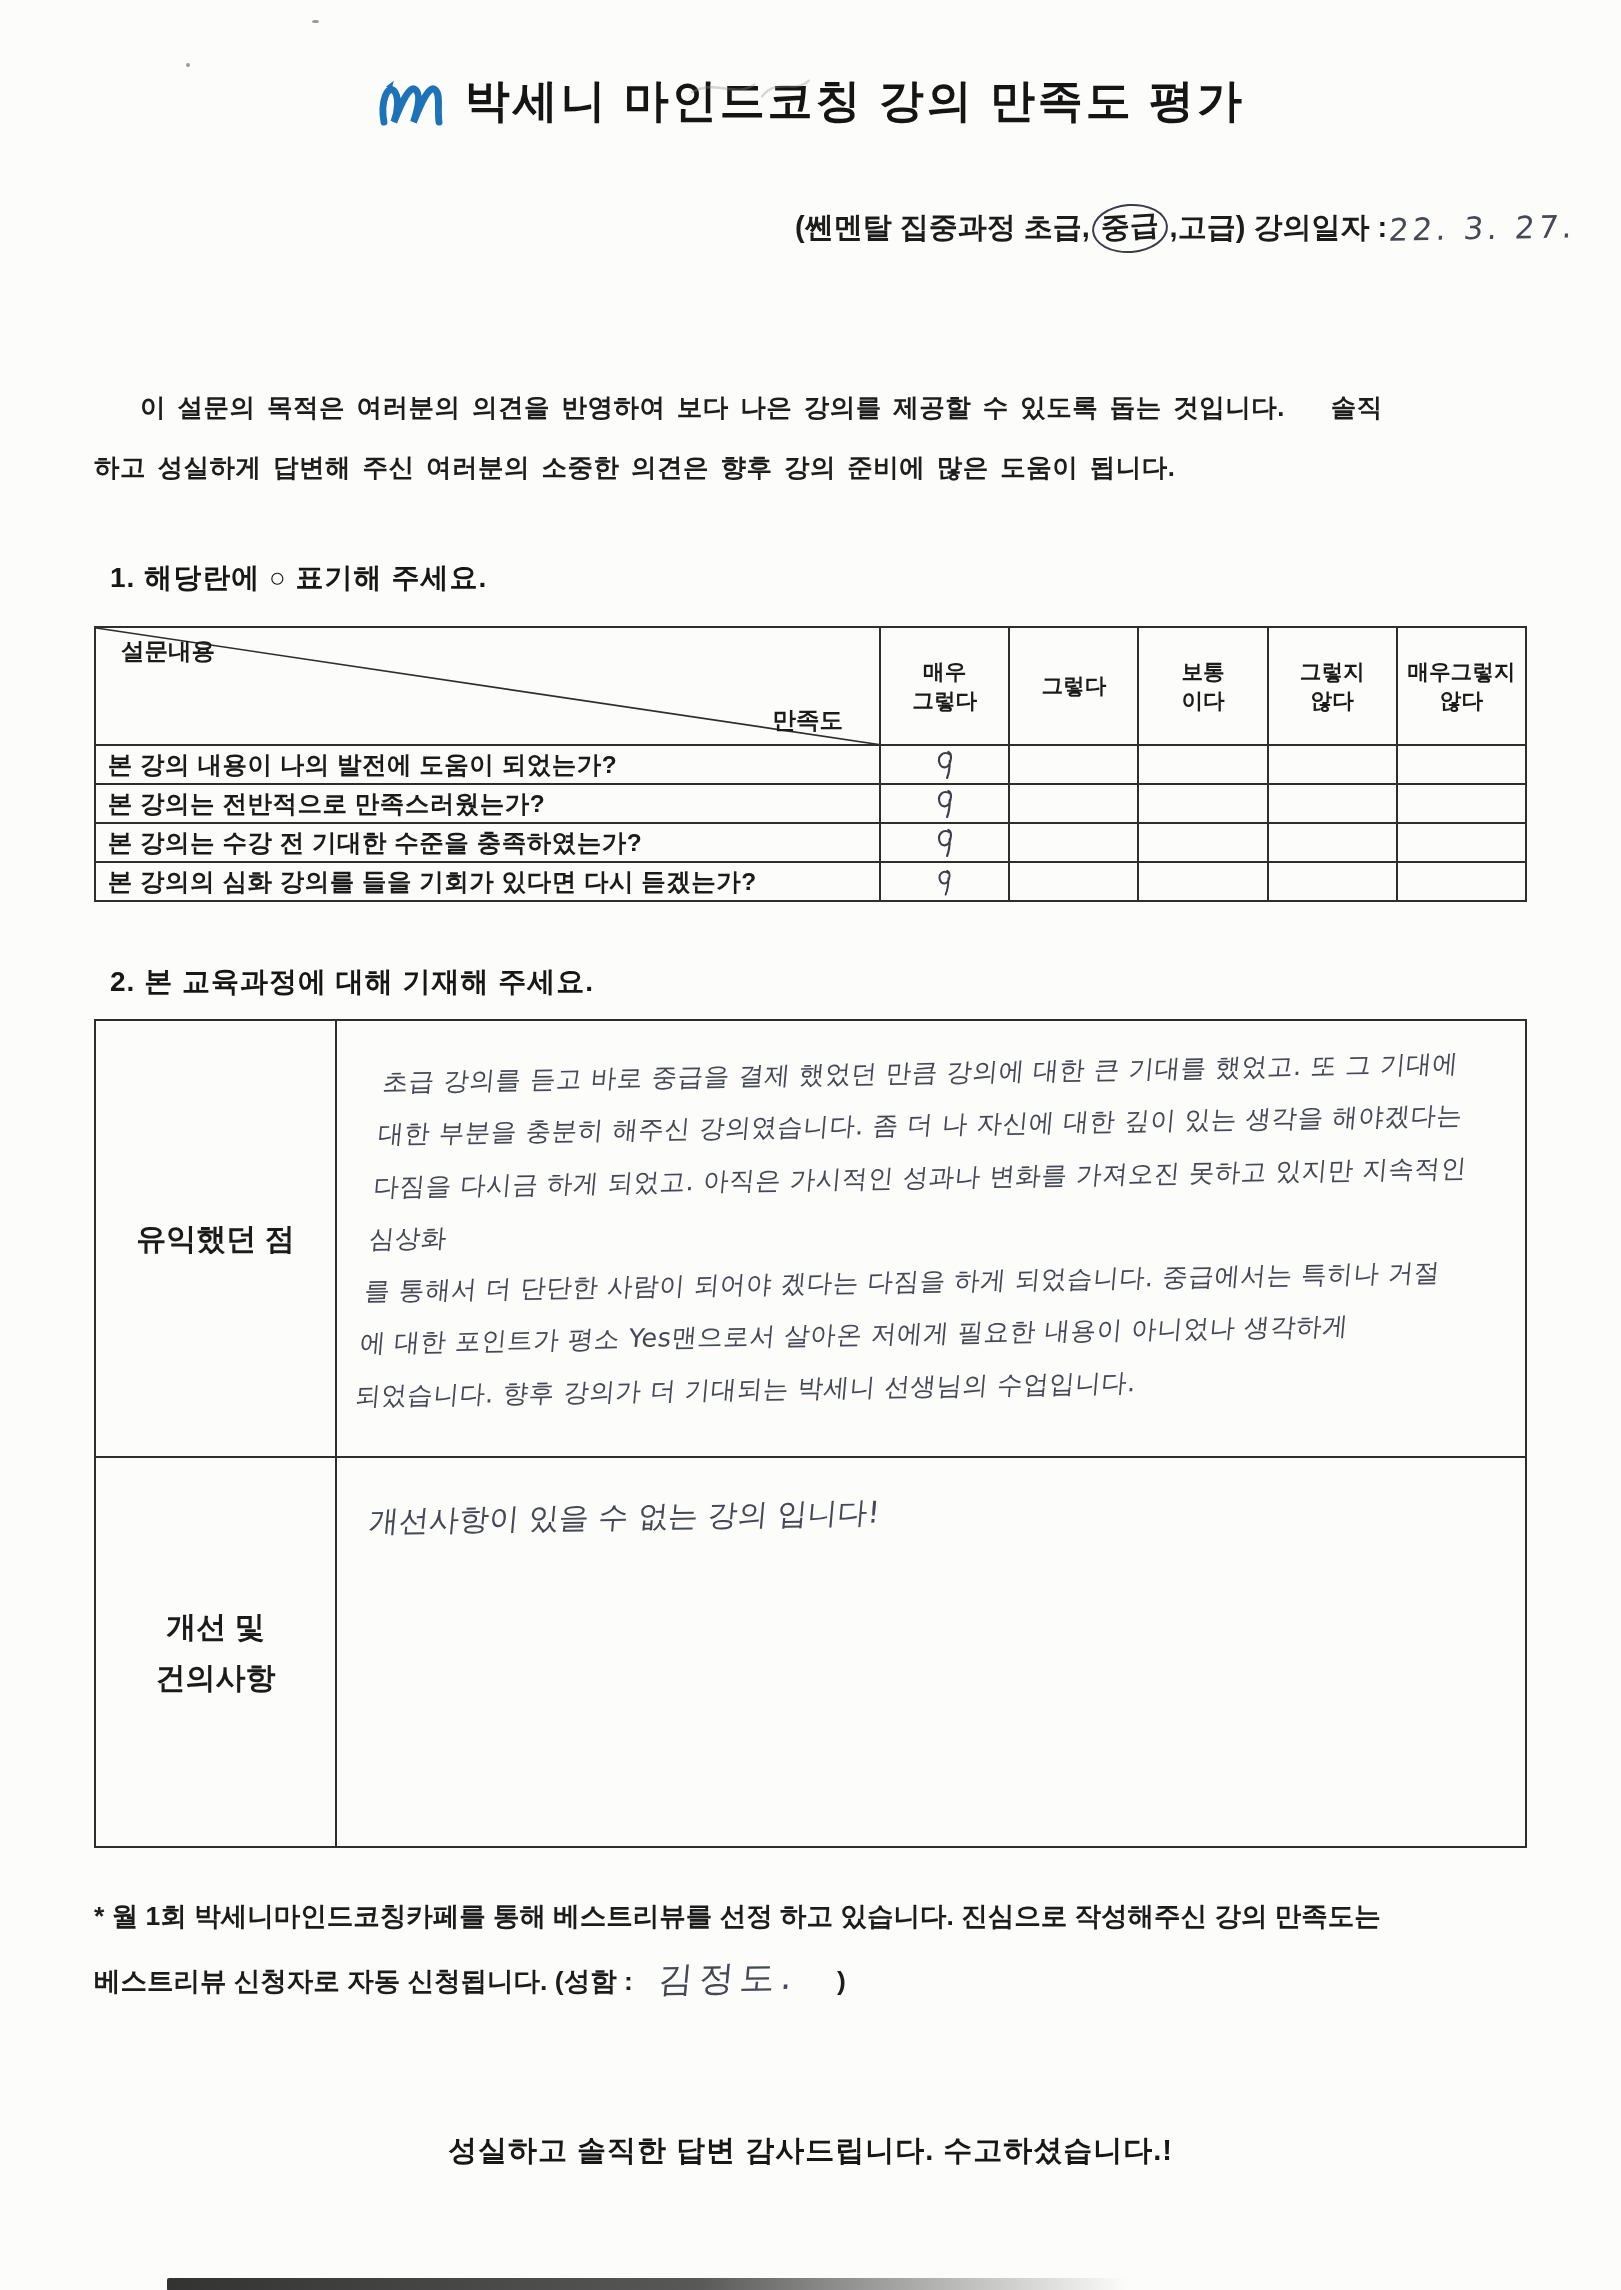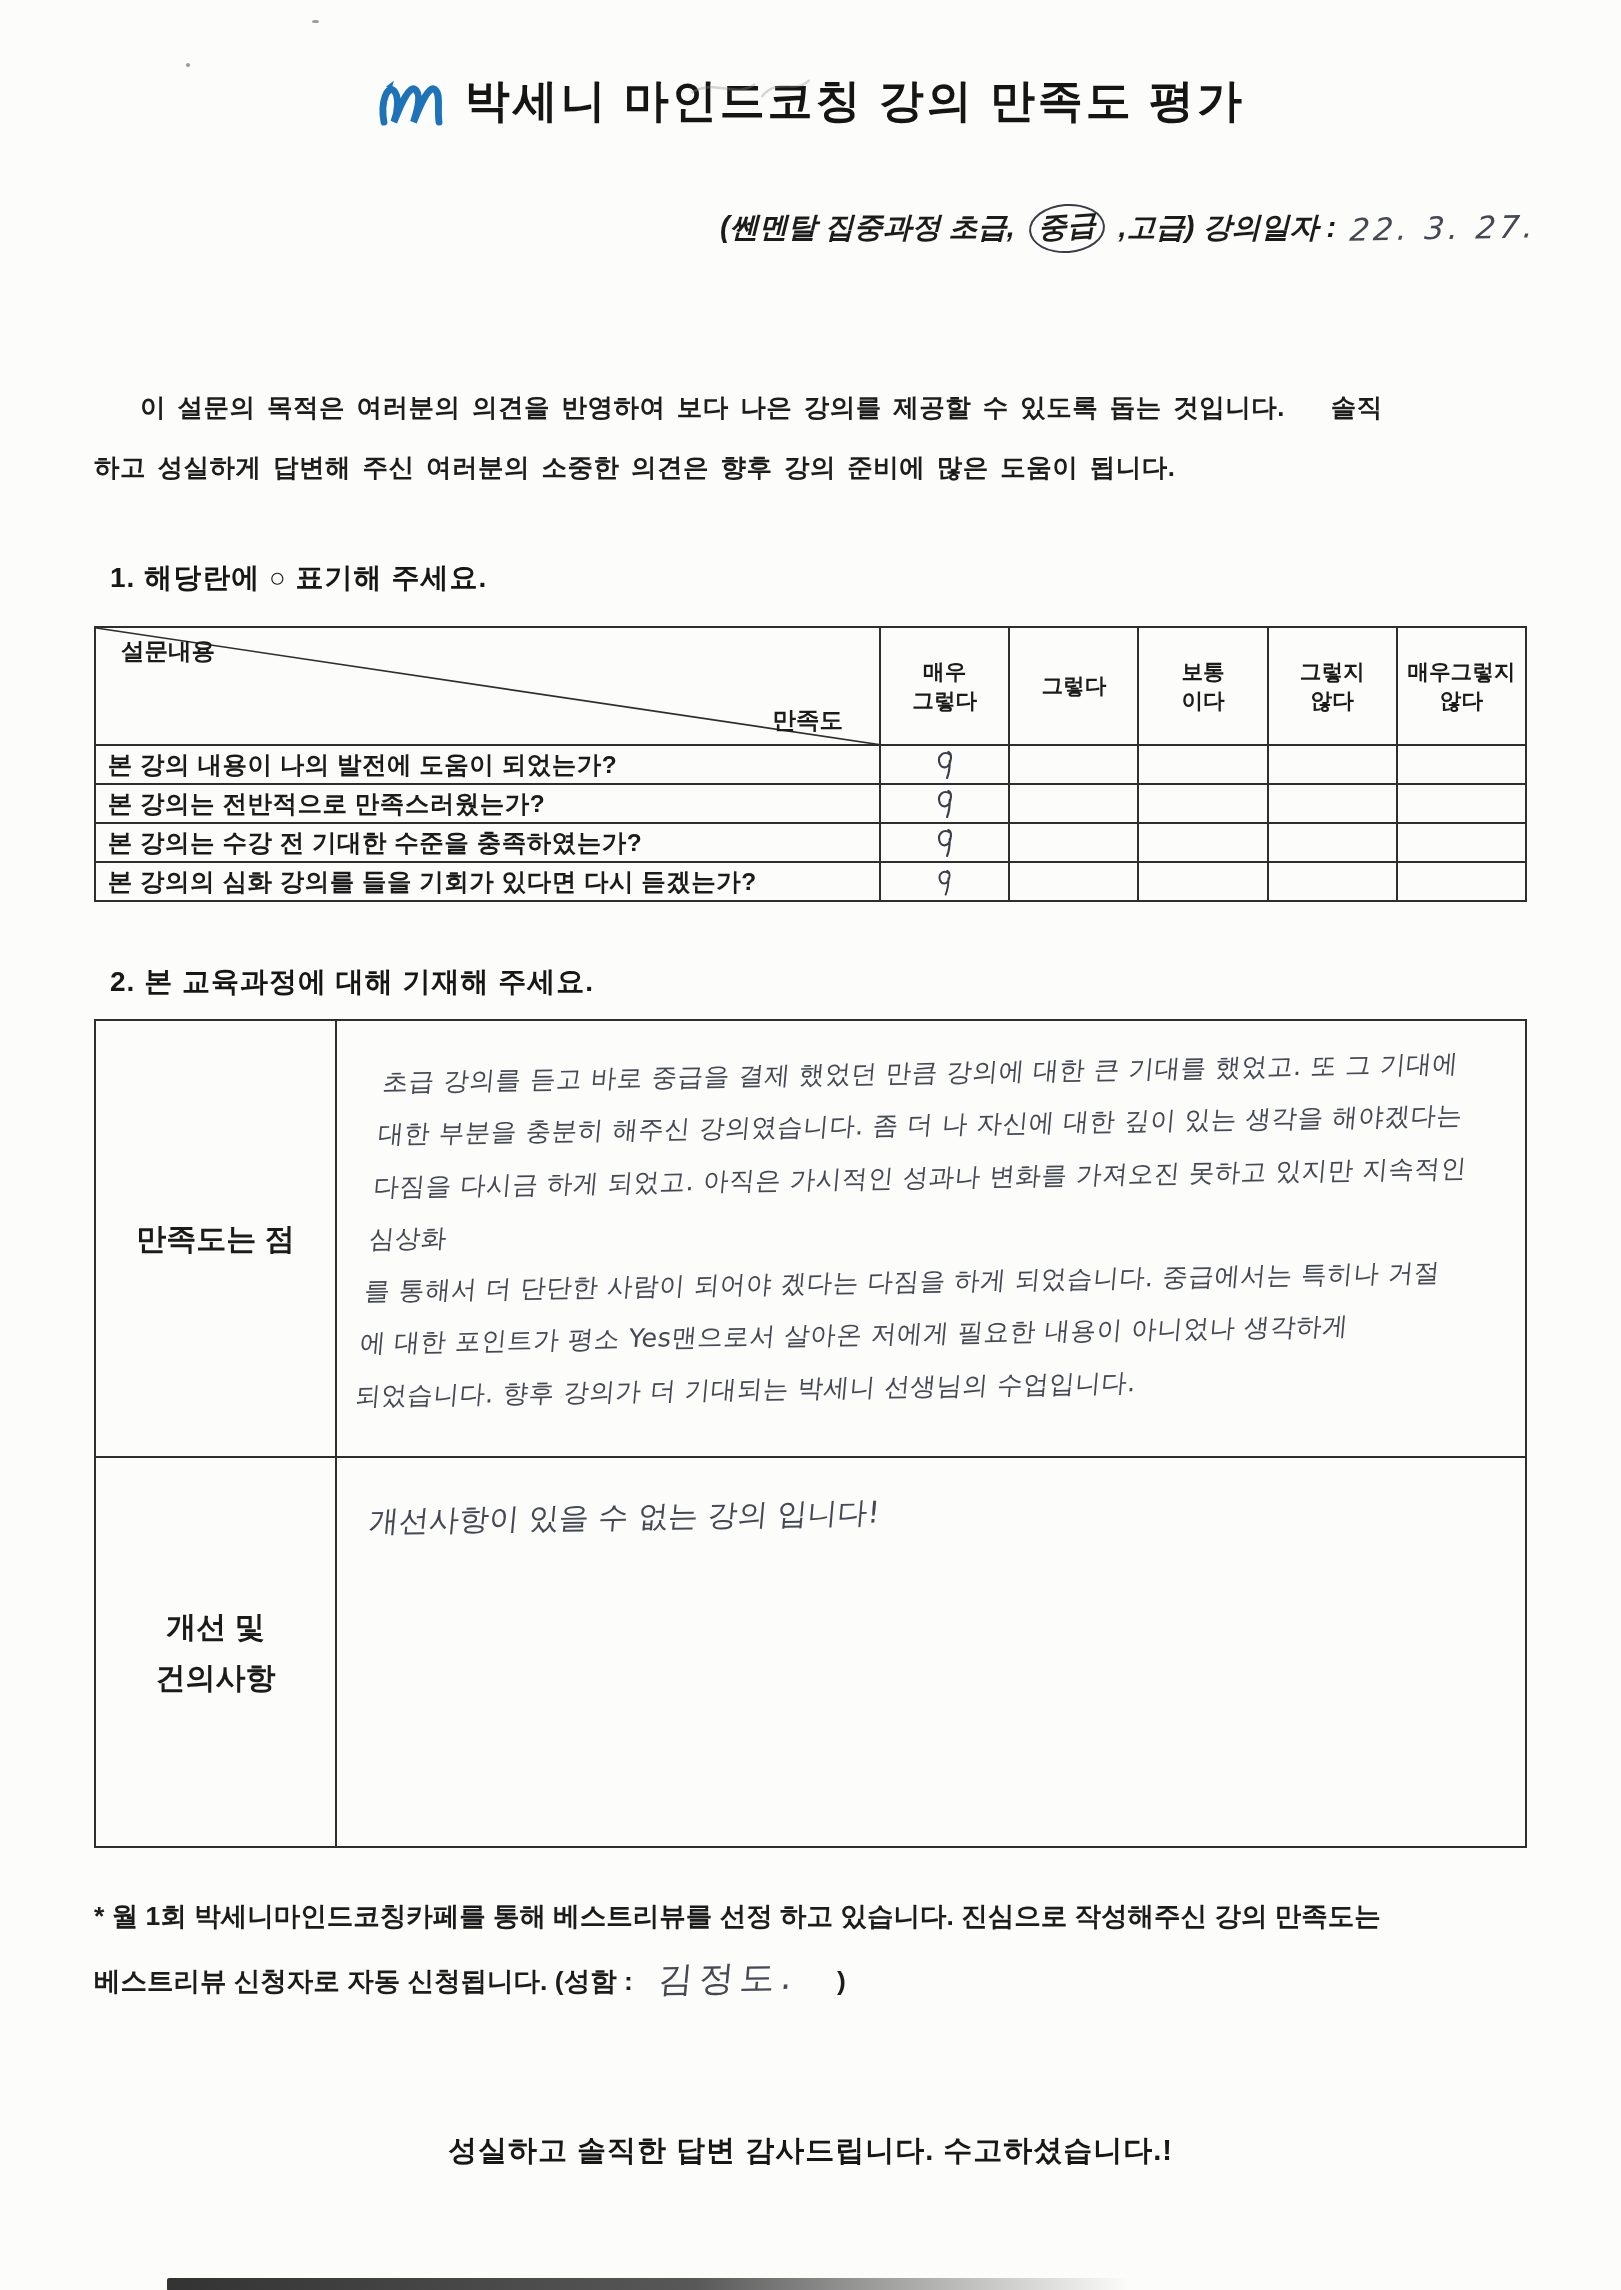--- a/index.html
+++ b/index.html
@@ -19,22 +19,22 @@
     display: flex; justify-content: center; align-items: center; gap: 17.6px;
   }
   .title-row h1 {
     font-size: 45px; font-weight: 700; letter-spacing: 2.9px; color: #151515;
   }
   .logo { width: 71px; height: 57px; }
 
   .subtitle {
     margin-top: 73px;
     display: flex; justify-content: flex-end; align-items: center;
-    padding-right: 84px; gap: 14px;
-    font-size: 29px; font-weight: 700; color: #1c1c1c; font-style: italic;
+    padding-right: 45px; gap: 2px;
+    font-size: 29px; font-weight: 700; color: #1c1c1c;
   }
   .circled {
     display: inline-block;
     border: 2.5px solid #3a3d46;
     border-radius: 50%;
     padding: 1px 6.9px 3.9px 6.9px;
     transform: rotate(-4deg);
   }
   .handwriting {
     font-family: "DejaVu Sans", sans-serif;
@@ -244,21 +244,21 @@
 
   <h2 class="sec-heading">2. 본 교육과정에 대해 기재해 주세요.</h2>
 
   <table class="t2">
     <colgroup>
         <col class="lab">
         <col>
       </colgroup>
     <tbody>
       <tr class="row1">
-        <td class="lab-cell">만족도는 점</td>
+        <td class="lab-cell">유익했던 점</td>
         <td class="content-cell">
           <div class="handwriting hw-block">초급 강의를 듣고 바로 중급을 결제 했었던 만큼 강의에 대한 큰 기대를 했었고. 또 그 기대에
 대한 부분을 충분히 해주신 강의였습니다. 좀 더 나 자신에 대한 깊이 있는 생각을 해야겠다는
 다짐을 다시금 하게 되었고. 아직은 가시적인 성과나 변화를 가져오진 못하고 있지만 지속적인 심상화
 를 통해서 더 단단한 사람이 되어야 겠다는 다짐을 하게 되었습니다. 중급에서는 특히나 거절
 에 대한 포인트가 평소 Yes맨으로서 살아온 저에게 필요한 내용이 아니었나 생각하게
 되었습니다. 향후 강의가 더 기대되는 박세니 선생님의 수업입니다.</div>
         </td>
       </tr>
       <tr class="row2">

